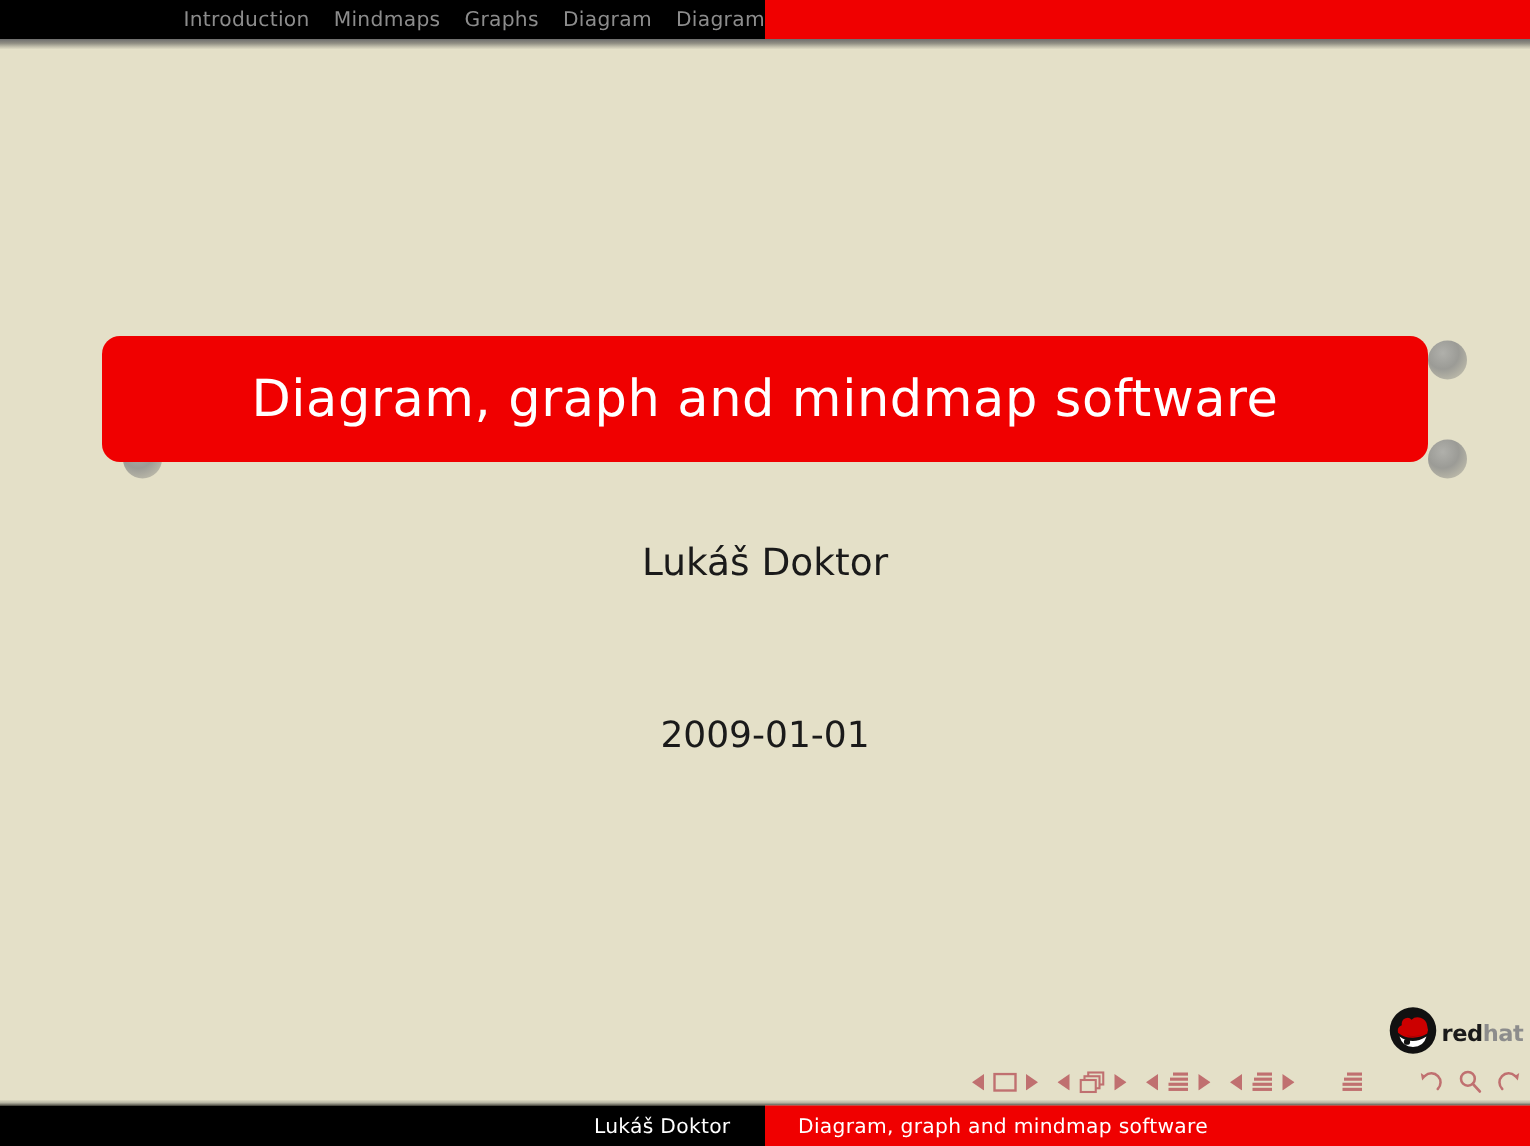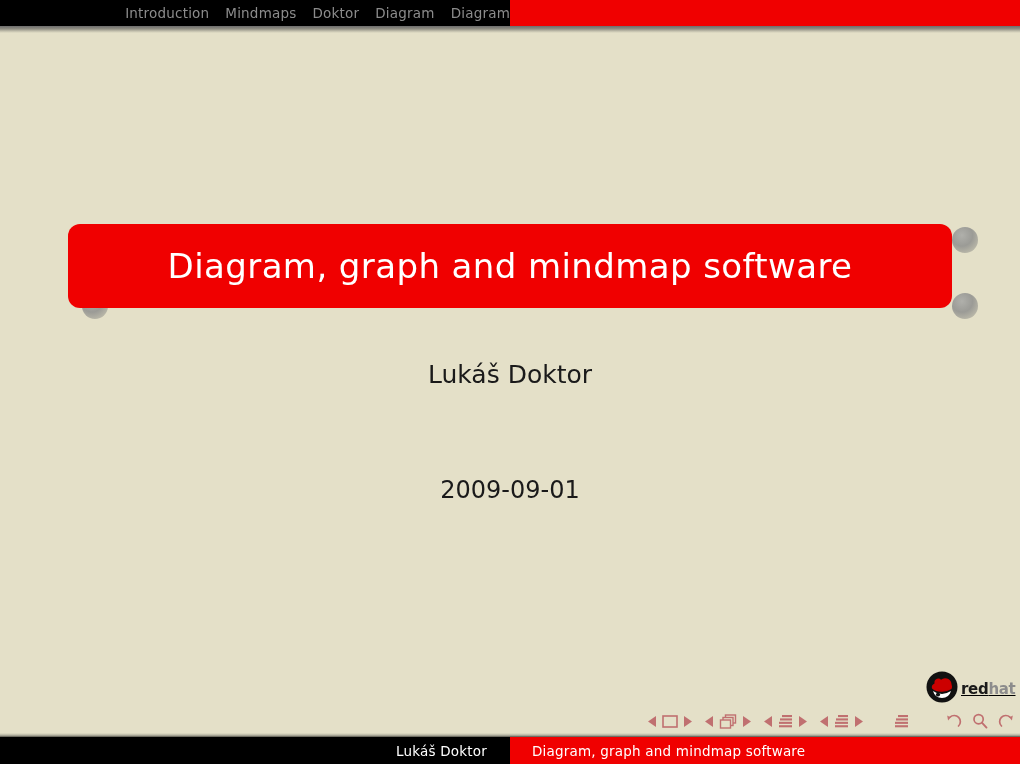--- a/index.html
+++ b/index.html
@@ -109,21 +109,20 @@
 
   
   #redhat-logo {
     position: absolute;
     left: 926px;
     top: 673px;
     width: 86px;
     height: 32px;
     display: flex;
     align-items: center;
-    text-decoration: underline;
   }
   #redhat-wordmark {
     font-size: 15px;
     font-weight: bold;
     letter-spacing: -0.3px;
     margin-left: 3px;
     line-height: 1;
   }
   .rh-red  { color: #1a1a1a; }
   .rh-grey { color: #8c8c8c; }
@@ -188,40 +187,40 @@
     background: linear-gradient(to bottom, #e4e0c8 0%, #b5b3a2 55%, #55544b 100%);
   }
 </style>
 </head>
 <body>
 
 <div id="headline-bar">
   <div class="headline-left">
     <span class="nav-item">Introduction</span>
     <span class="nav-item">Mindmaps</span>
-    <span class="nav-item">Doktor</span>
+    <span class="nav-item">Graphs</span>
     <span class="nav-item">Diagram</span>
     <span class="nav-item">Diagram</span>
   </div>
   <div class="headline-right"></div>
 </div>
 <div id="headline-shadow"></div>
 
 <div id="title-block-wrap">
   <span class="blob blob-tr"></span>
   <span class="blob blob-mr"></span>
   <span class="blob blob-br"></span>
   <span class="blob blob-bl"></span>
   <div id="title-block">
     <span id="title-text">Diagram, graph and mindmap software</span>
   </div>
 </div>
 
 <div id="author-line">Lukáš Doktor</div>
-<div id="date-line">2009-09-01</div>
+<div id="date-line">2009-01-01</div>
 
 <div id="redhat-logo">
   <span>
     <svg width="32" height="32" viewBox="0 0 32 32" aria-hidden="true">
       <circle cx="16" cy="16" r="15.5" fill="#111111"></circle>
       <path d="M7 20 Q9 27 16 27 Q23 27 25 20 Q20 23 16 23 Q11 23 7 20 Z" fill="#ffffff"></path>
       <path d="M6 17.5 Q5 14 8.5 12.5 Q8 9 11 7.8 Q13.5 6.8 15 8.8 Q17.5 6.5 21 7.5 Q25 8.7 25.5 13 Q26.5 15.8 25.5 18 Q21.5 20.5 16 20.8 Q10 21 6 17.5 Z" fill="#cc0000"></path>
       <path d="M11.5 18.6 Q13.5 19.6 16 19.7 Q19.5 19.8 23 18.4 Q20 20.2 16 20.3 Q13 20.3 11.5 18.6 Z" fill="#8b0000" opacity="0.55"></path>
       <ellipse cx="12" cy="23.6" rx="2.1" ry="1.9" fill="#111111"></ellipse>
     </svg>

